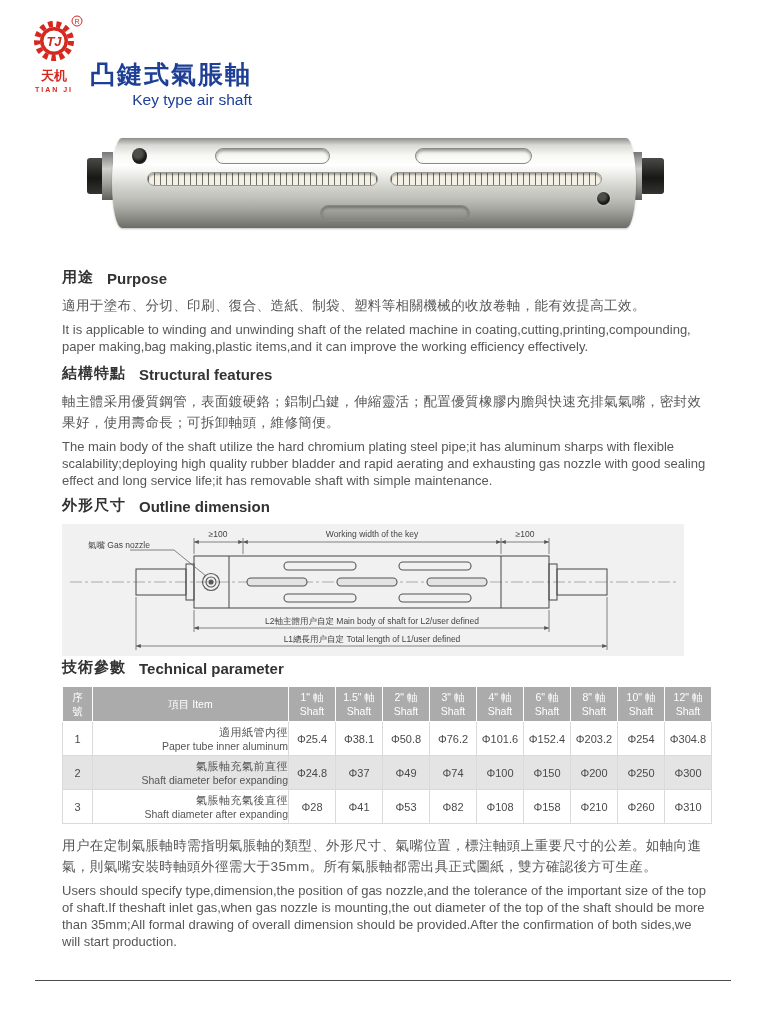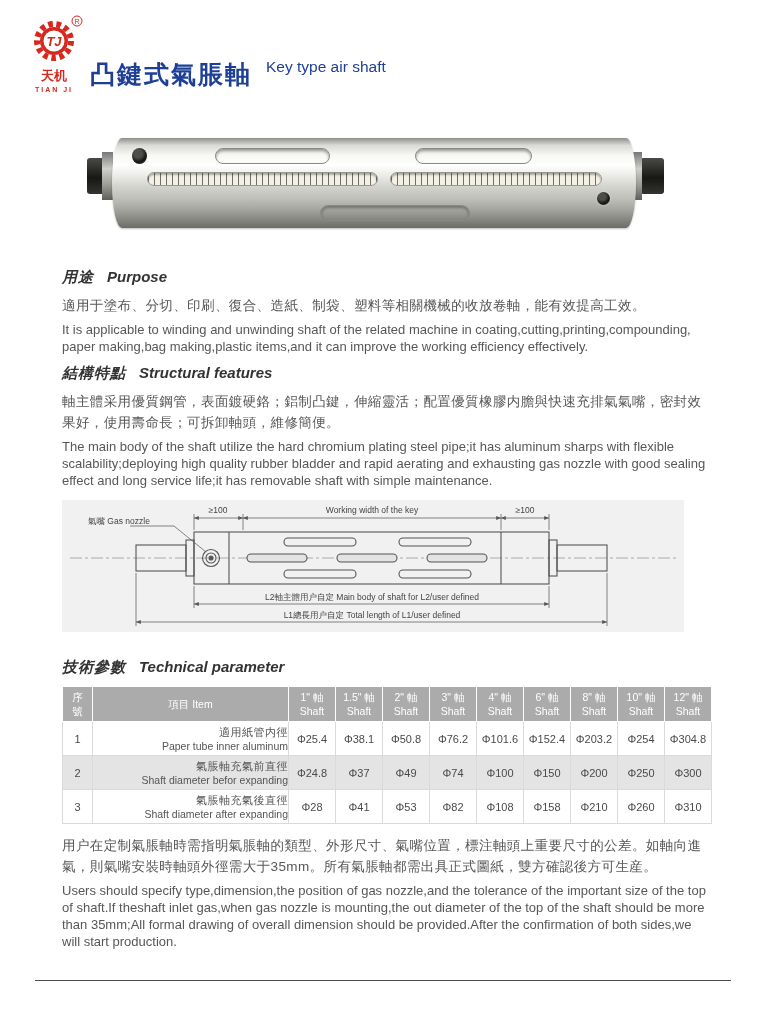--- a/index.html
+++ b/index.html
@@ -2,21 +2,21 @@
 <html><head>
 <meta charset="utf-8">
 <style>
   * { box-sizing: border-box; margin: 0; padding: 0; }
   html,body { background:#ffffff; }
   body { font-family:"Liberation Sans","DejaVu Sans",sans-serif; }
   .page { position:relative; width:765px; height:984px; background:#fff; overflow:hidden; margin:0 auto; }
 
   
   .logo { position:absolute; left:18px; top:12px; width:78px; height:92px; }
-  .title-row { position:absolute; left:90px; top:58px; display:flex; align-items:flex-start; }
+  .title-row { position:absolute; left:90px; top:58px; display:flex; align-items:flex-end;flex-direction:column; }
   .title-cn { font-size:25px; font-weight:bold; color:#1e3f96; letter-spacing:2px; }
   .title-en { font-size:15.5px; font-weight:normal; color:#1e3f96; margin-left:14px; }
 
   
   .photo { position:absolute; left:60px; top:112px; width:652px; height:140px; }
   .shaft-body { position:absolute; left:52px; top:26px; width:524px; height:90px;
     border-radius:10px/46px;
     background:linear-gradient(180deg,#8e8e8a 0%,#d9d9d5 8%,#f7f7f4 19%,#ffffff 30%,#ebebe7 42%,#d2d2cd 55%,#c2c2bd 66%,#a9a9a3 78%,#8b8b85 89%,#6d6d67 100%);
     box-shadow:0 1px 2px rgba(0,0,0,.25); }
   .cap { position:absolute; top:46px; width:26px; height:36px; border-radius:3px;
@@ -40,21 +40,21 @@
   .ruler-1 { left:87px; width:231px; }
   .ruler-2 { left:330px; width:212px; }
   .hole { position:absolute; border-radius:50%;
     background:radial-gradient(circle at 40% 35%, #4d4d49 0 30%, #171715 60%, #3a3a36 100%);
     box-shadow:0 0 2px rgba(255,255,255,.6); }
   .hole-1 { left:72px; top:36px; width:15px; height:16px; }
   .hole-2 { left:537px; top:80px; width:13px; height:13px; }
 
   
   .section { position:absolute; left:62px; width:650px; }
-  .section h2 { display:flex; align-items:flex-start; gap:13px; font-size:15px; color:#333; margin-bottom:9px;font-style:italic; }
+  .section h2 { display:flex; align-items:flex-end; gap:13px; font-size:15px; color:#333; margin-bottom:9px; }
   .h-cn { font-weight:bold; letter-spacing:1px; }
   .h-en { font-weight:bold; }
   .zh { font-size:13.5px; color:#575757; letter-spacing:.4px; line-height:1.55; margin-bottom:4px; }
   .en { font-size:13px; color:#575757; line-height:1.32; }
 
   .sec-purpose   { top:268px; }
   .sec-struct    { top:364px; }
   .sec-outline   { top:496px; }
   .sec-technical { top:658px; }
   .sec-delivery  { top:836px; }
@@ -131,20 +131,24 @@
   <div class="section sec-struct">
     <h2>
       <span class="h-cn">結構特點</span>
       <span class="h-en">Structural features</span>
     </h2>
     <p class="zh">軸主體采用優質鋼管，表面鍍硬鉻；鋁制凸鍵，伸縮靈活；配置優質橡膠内膽與快速充排氣氣嘴，密封效果好，使用壽命長；可拆卸軸頭，維修簡便。</p>
     <p class="en">The main body of the shaft utilize the hard chromium plating steel pipe;it has aluminum sharps with flexible scalability;deploying high quality rubber bladder and rapid aerating and exhausting gas nozzle with good sealing effect and long service life;it has removable shaft with simple maintenance.</p>
   </div>
 
   <div class="section sec-outline">
+    <h2>
+      <span class="h-cn">外形尺寸</span>
+      <span class="h-en">Outline dimension</span>
+    </h2>
     <div class="drawing-box">
       <svg width="622" height="132" viewBox="0 0 622 132">
         <defs>
           <marker id="arrL" markerWidth="8" markerHeight="8" refX="1" refY="3" orient="auto">
             <path d="M7,0.5 L1,3 L7,5.5 Z" fill="#555"></path>
           </marker>
           <marker id="arrR" markerWidth="8" markerHeight="8" refX="7" refY="3" orient="auto">
             <path d="M1,0.5 L7,3 L1,5.5 Z" fill="#555"></path>
           </marker>
         </defs>

